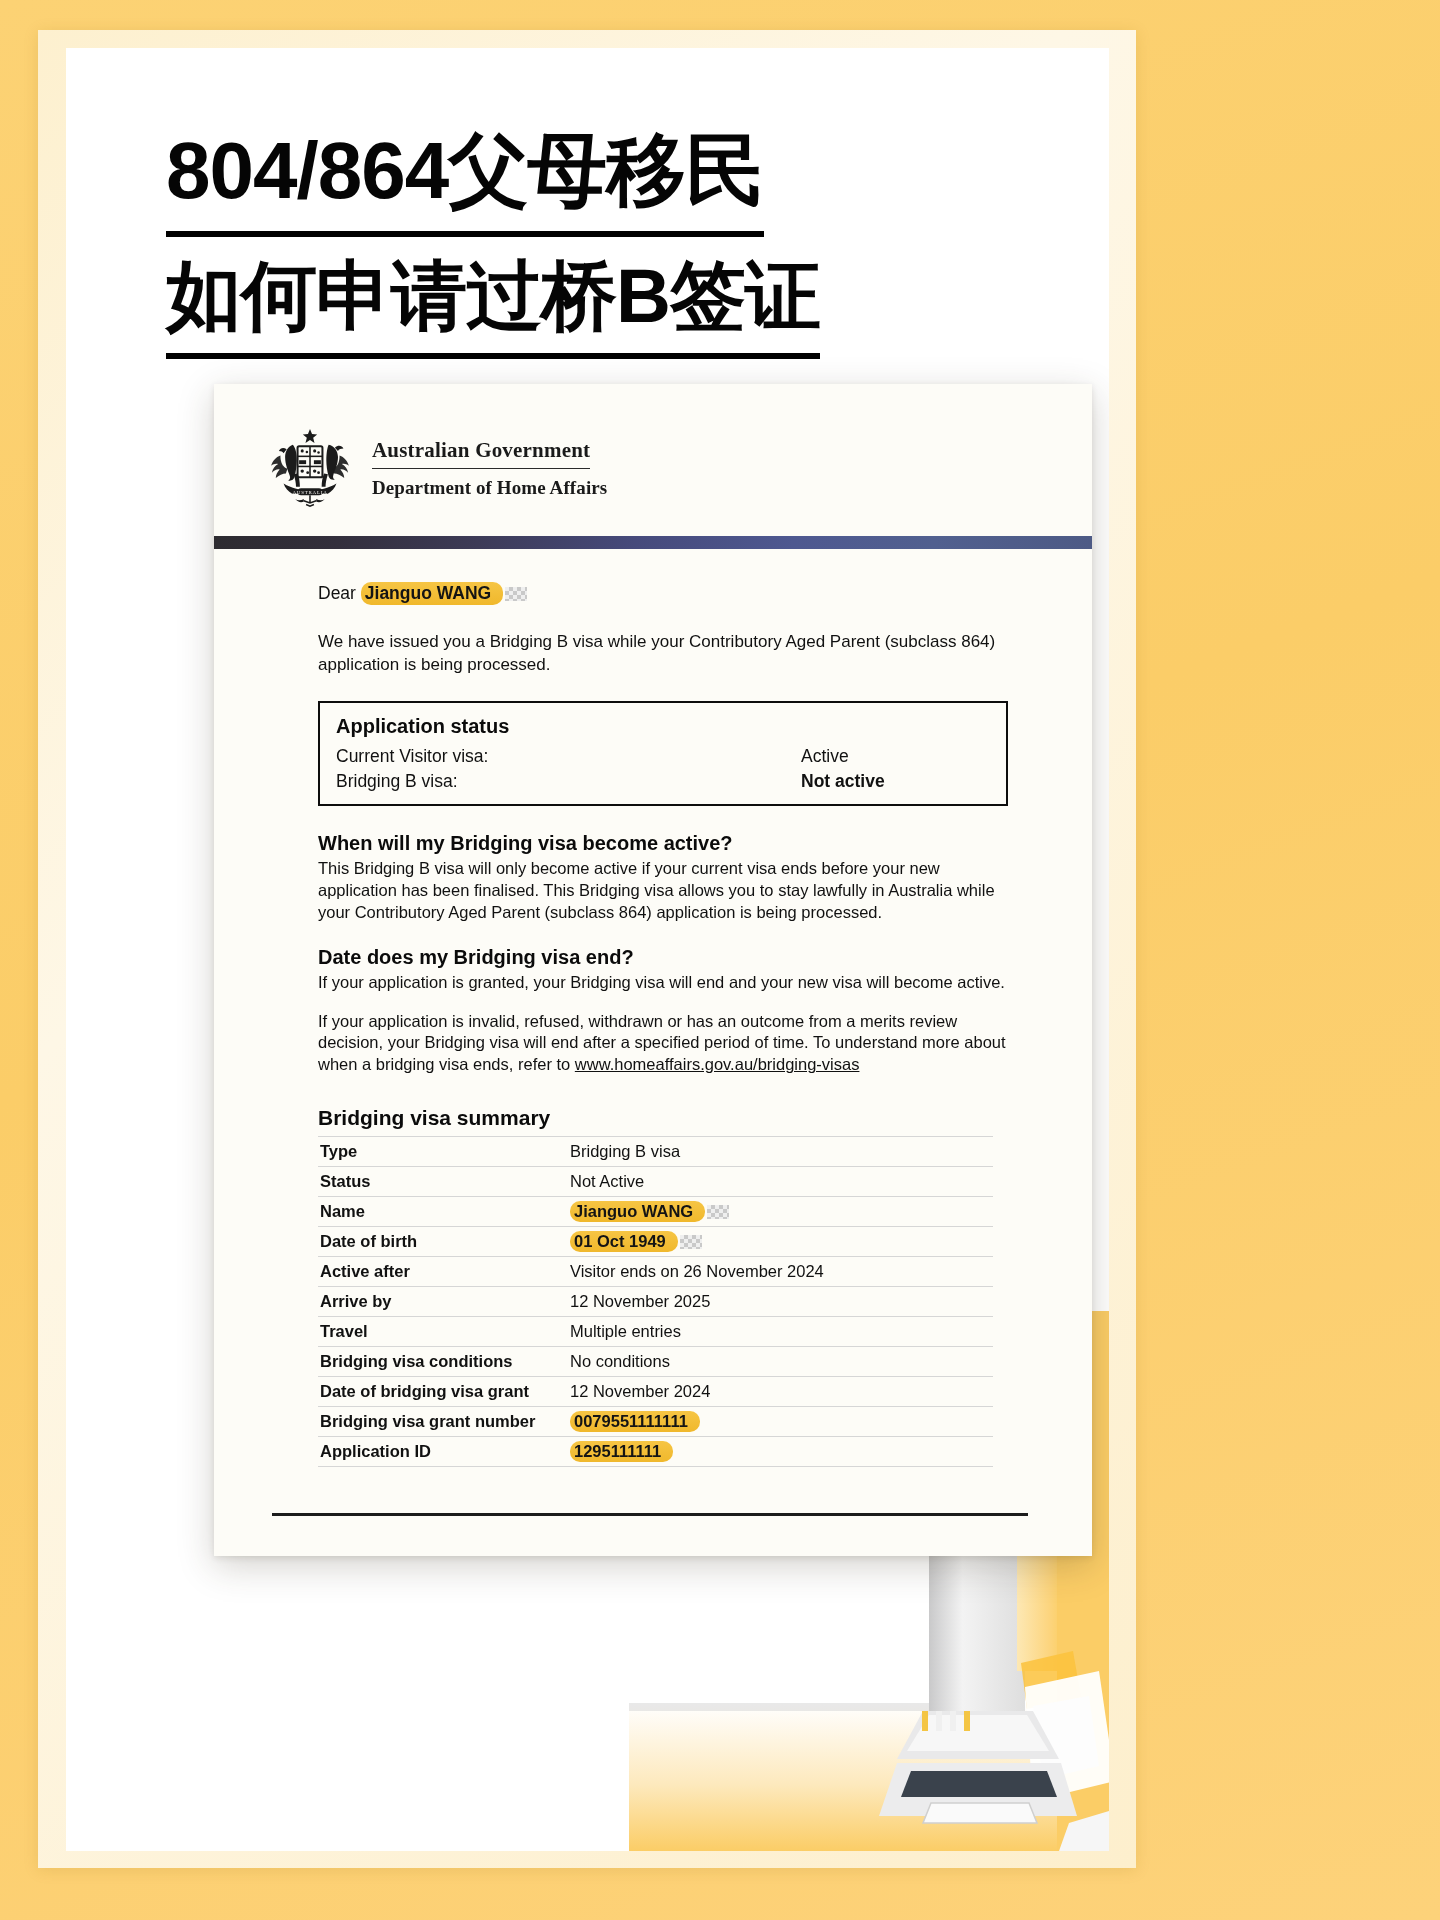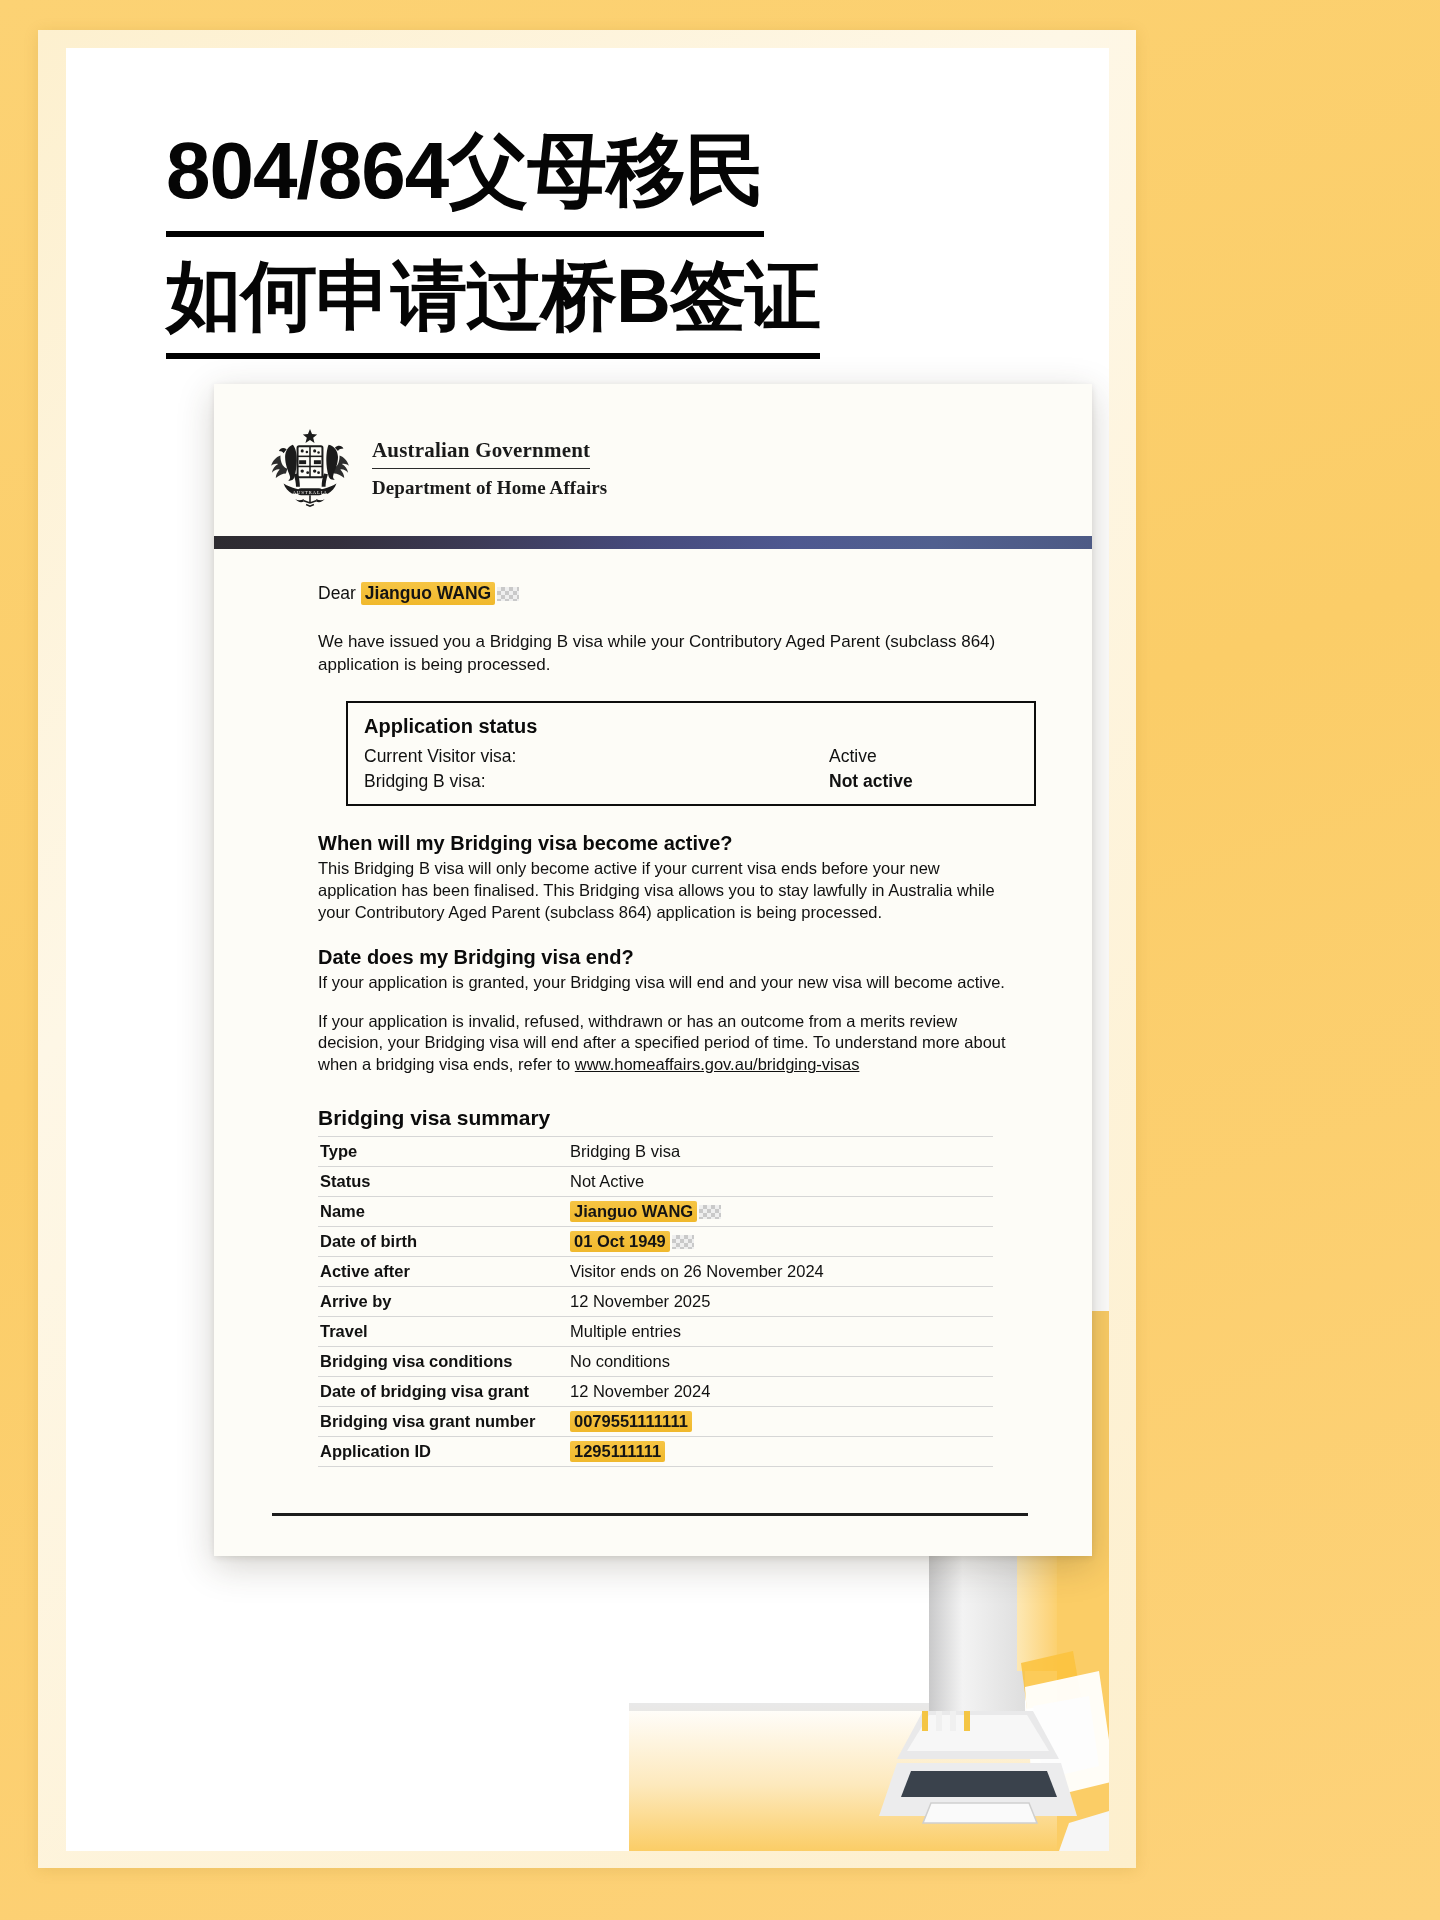--- a/index.html
+++ b/index.html
@@ -131,22 +131,22 @@
 
   .salutation {
     font-size: 17.5px;
     margin-bottom: 26px;
     color: #111;
   }
 
   .hl {
     background: linear-gradient(#f6c544, #f0b82c);
     font-weight: 700;
-    padding: 1px 4px 2px 4px;
-    border-radius: 2px;
+    padding: 1px 12px 2px 4px;
+    border-radius: 10px;
     color: #141414;
   }
   .hl-redact {
     display: inline-block;
     width: 22px;
     height: 14px;
     vertical-align: -2px;
     margin-left: 2px;
     background:
       repeating-conic-gradient(#c9c9c9 0% 25%, #efefef 0% 50%) 0 0/8px 8px;
@@ -159,21 +159,20 @@
     max-width: 690px;
   }
 
   
   #status-box {
     border: 2.5px solid #0d0d0d;
     padding: 12px 16px 10px 16px;
     margin-bottom: 26px;
     background: #fdfcf7;
     max-width: 690px;
-    margin-left: 28px;
   }
   #status-box-title {
     font-size: 20px;
     font-weight: 700;
     margin-bottom: 6px;
     color: #0b0b0b;
   }
   .status-row {
     display: flex;
     align-items: flex-start;

